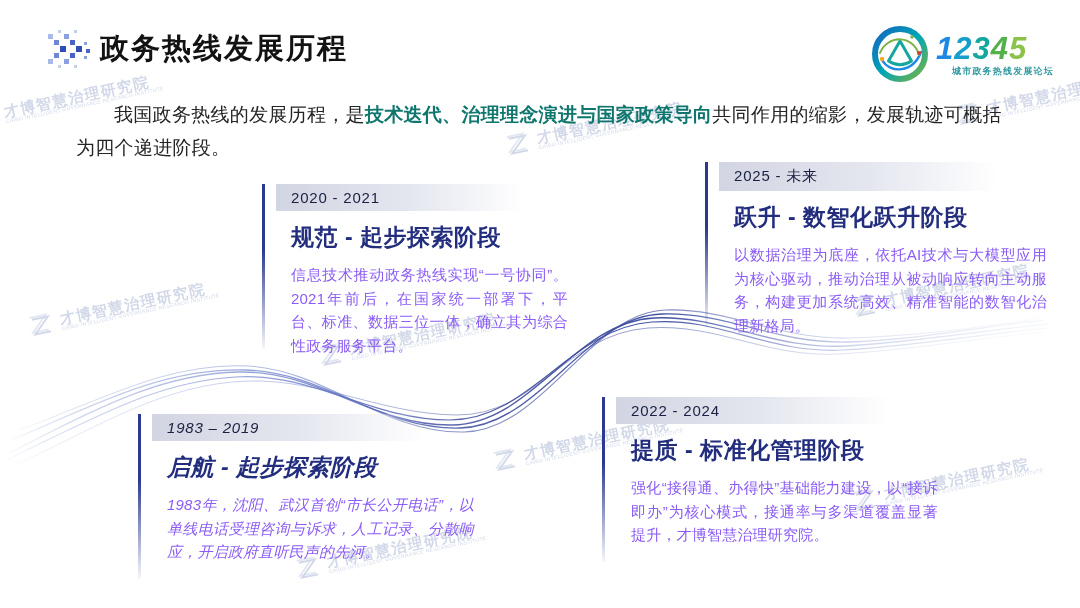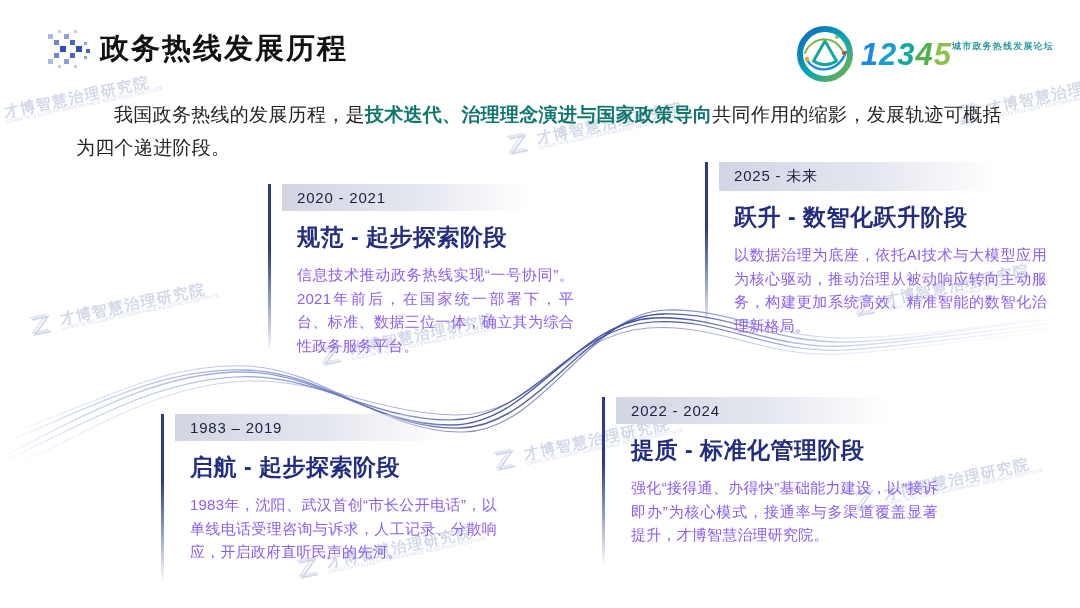--- a/index.html
+++ b/index.html
@@ -8,41 +8,41 @@
     background:#ffffff; overflow:hidden;
     font-family:"Liberation Sans", sans-serif;
   }
 
   
   .header { position:absolute; top:28px; left:46px; display:flex; align-items:center; gap:8px; z-index:5; }
   .page-title { font-size:29px; font-weight:bold; color:#121212; letter-spacing:2px; }
 
   
   .logo { position:absolute; top:26px; right:26px; display:flex; align-items:center; gap:8px; z-index:5; }
-  .logo-text { display:flex; flex-direction:row; line-height:1; }
+  .logo-text { display:flex; flex-direction:column; line-height:1; }
   .logo-number { font-size:31px; font-weight:800; font-style:italic; letter-spacing:1px; }
   .logo-number span { display:inline-block; }
   .dg0{color:#1e88e5}.dg1{color:#189ecb}.dg2{color:#14a79d}.dg3{color:#54b04a}.dg4{color:#8bc34a}
-  .logo-subtitle { font-size:9px; font-weight:bold; color:#2f9aa0; letter-spacing:1.2px; margin-top:3px; }
+  .logo-subtitle { font-size:9px; font-weight:bold; color:#2f9aa0; letter-spacing:1.2px; margin-top:3px;margin-left:16px; }
 
   
   .intro {
     position:absolute; top:99px; left:76px; width:938px; z-index:4;
     font-size:19px; line-height:1.72; color:#242424; text-indent:2em; letter-spacing:0.3px;
   }
   .intro .hl { font-weight:bold; color:#0f766e; }
 
   
   .wave-svg { position:absolute; left:0; top:0; z-index:1; pointer-events:none; }
 
   
   .stage-card { position:absolute; z-index:3;padding-left:14px; }
-  .card-a { left:268px; top:184px; width:292px; }
+  .card-a { left:262px; top:184px; width:292px; }
   .card-b { left:705px; top:162px; width:328px; }
-  .card-c { left:161px; top:414px; width:322px; }
+  .card-c { left:138px; top:414px; width:322px;font-style:italic; }
   .card-d { left:578px; top:397px; width:322px;margin-left:24px; }
   .accent-bar {
     position:absolute; left:0; top:0; width:3px; height:165px;
     background:linear-gradient(to bottom, #2b3a8f 0%, #2b3a8f 40%, rgba(43,58,143,0.04) 100%);
   }
   .period-row {
     background:linear-gradient(90deg, #d2d5e2 0%, #e4e6ef 45%, rgba(255,255,255,0) 85%);
     padding:5px 0 5px 15px; font-size:15px; color:#1a2142; letter-spacing:0.8px;
   }
   .stage-title { margin:11px 0 0 15px; font-size:23px; font-weight:bold; color:#222d7e; letter-spacing:0.5px; }

